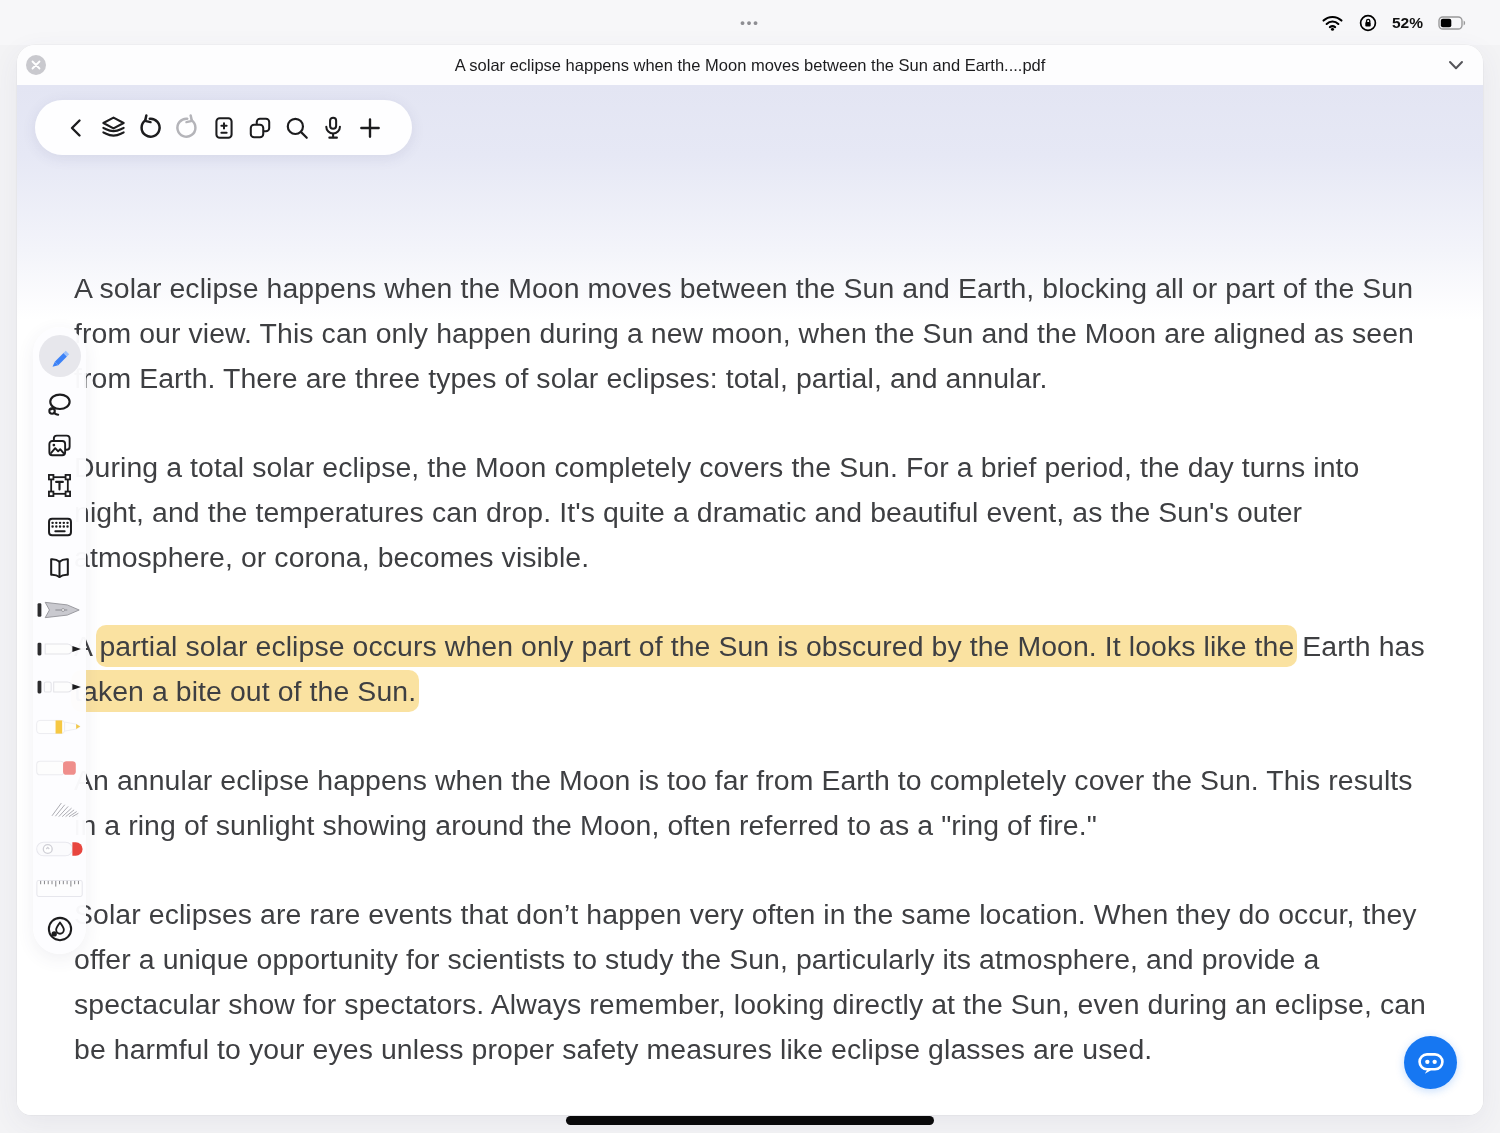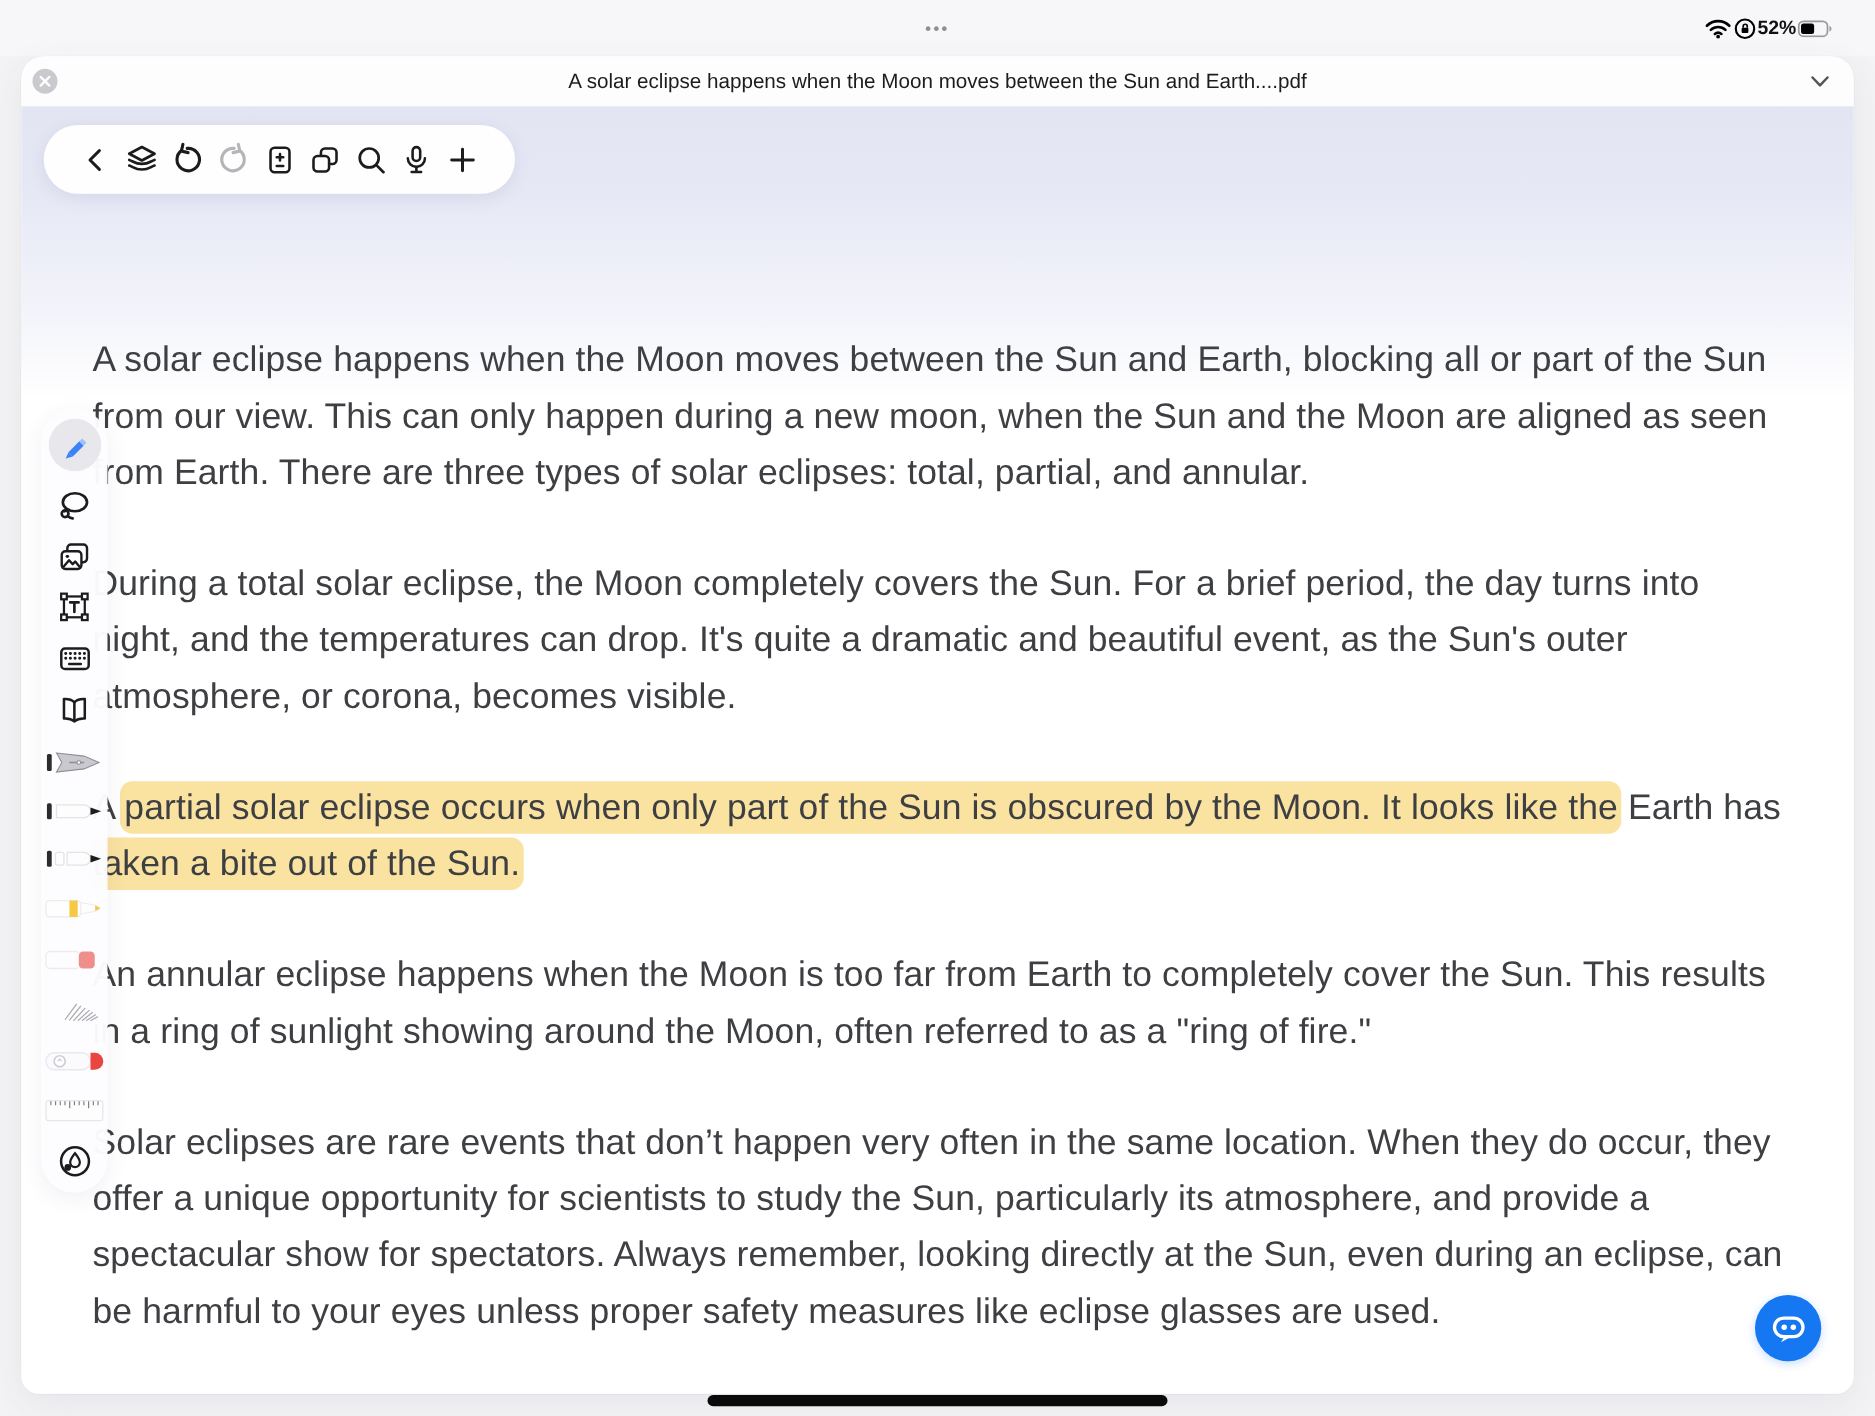--- a/index.html
+++ b/index.html
@@ -6,21 +6,21 @@
   html,body { width:1500px; height:1133px; font-family:"Liberation Sans", sans-serif; }
   body { background:#f3f3f5; position:relative; overflow:hidden; }
 
   
   .statusbar { position:absolute; top:0; left:0; width:1500px; height:45px;
     background:#f7f7f9; display:flex; align-items:center; }
   .sb-left { position:absolute; left:35px; top:0; height:45px; display:flex; align-items:center; gap:14px;
     font-size:15.5px; font-weight:700; color:#111; }
   .sb-dots { position:absolute; left:50%; transform:translateX(-50%); top:0; height:45px;
     display:flex; align-items:center; color:#8e8e93; font-size:13px; font-weight:700; letter-spacing:2px; }
-  .sb-right { position:absolute; right:33px; top:0; height:45px; display:flex; align-items:center; gap:1px;
+  .sb-right { position:absolute; right:33px; top:0; height:45px; display:flex; align-items:center; gap:15px;
     font-size:15.5px; font-weight:600; color:#111; }
   .sb-right svg { display:block; }
 
   
   .window { position:absolute; top:45px; left:17px; width:1466px; height:1070px;
     background:#ffffff; border-radius:18px 18px 14px 14px; overflow:hidden;
     box-shadow:0 0 0 0.5px rgba(0,0,0,0.05), 0 8px 28px rgba(70,70,110,0.07); }
 
   .titlebar { position:relative; height:40px; background:#fdfdfe; display:flex; align-items:center; justify-content:center; }
   .close-btn { position:absolute; left:9px; top:10px; width:20px; height:20px; border-radius:50%;

